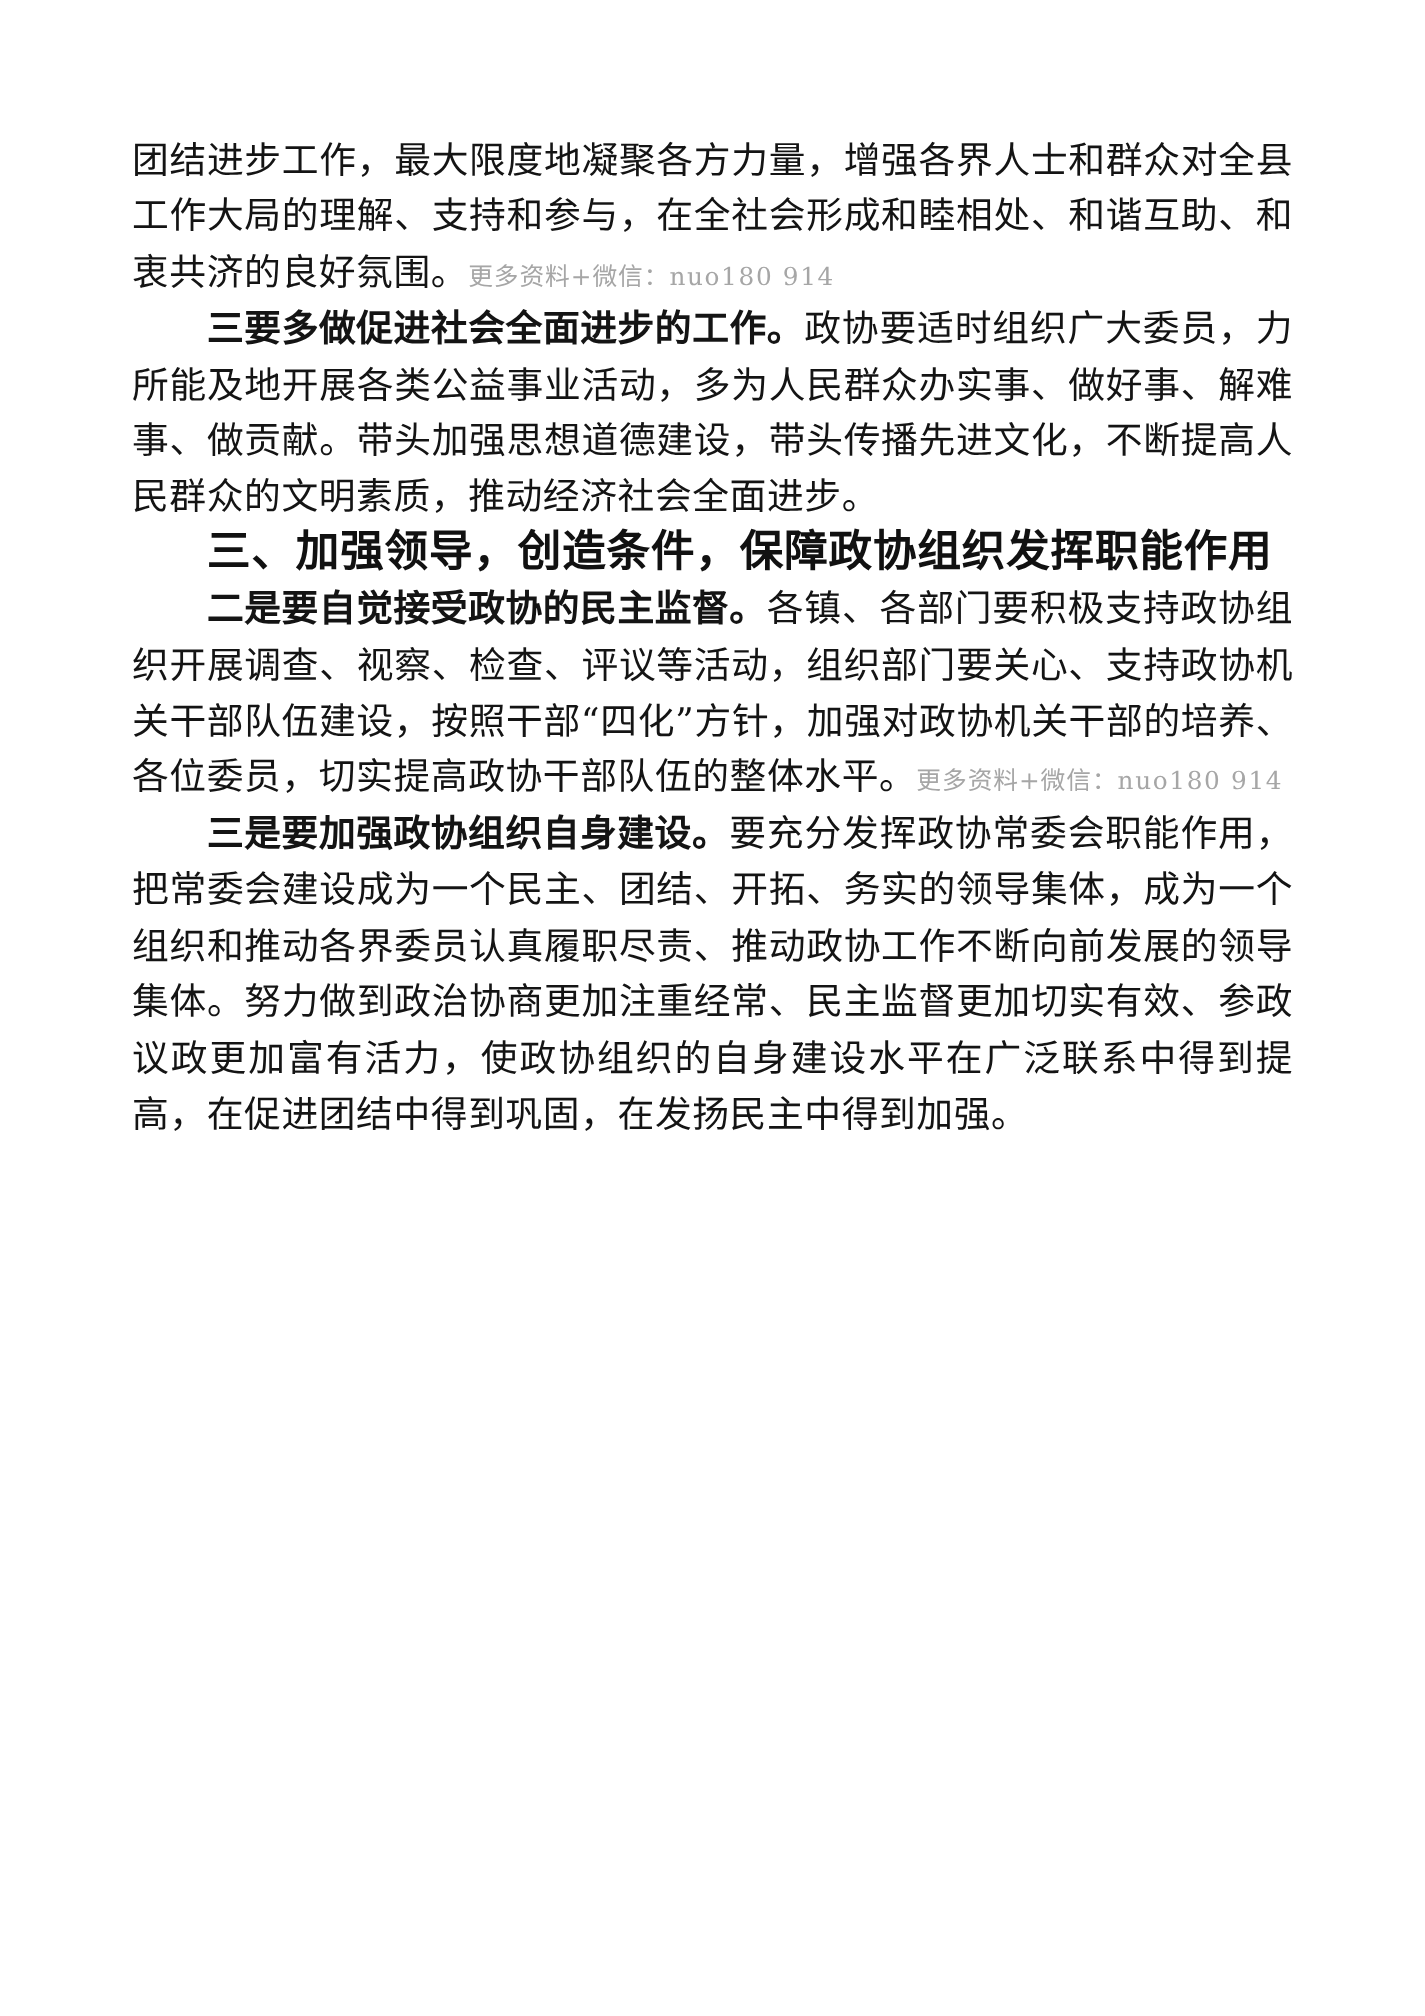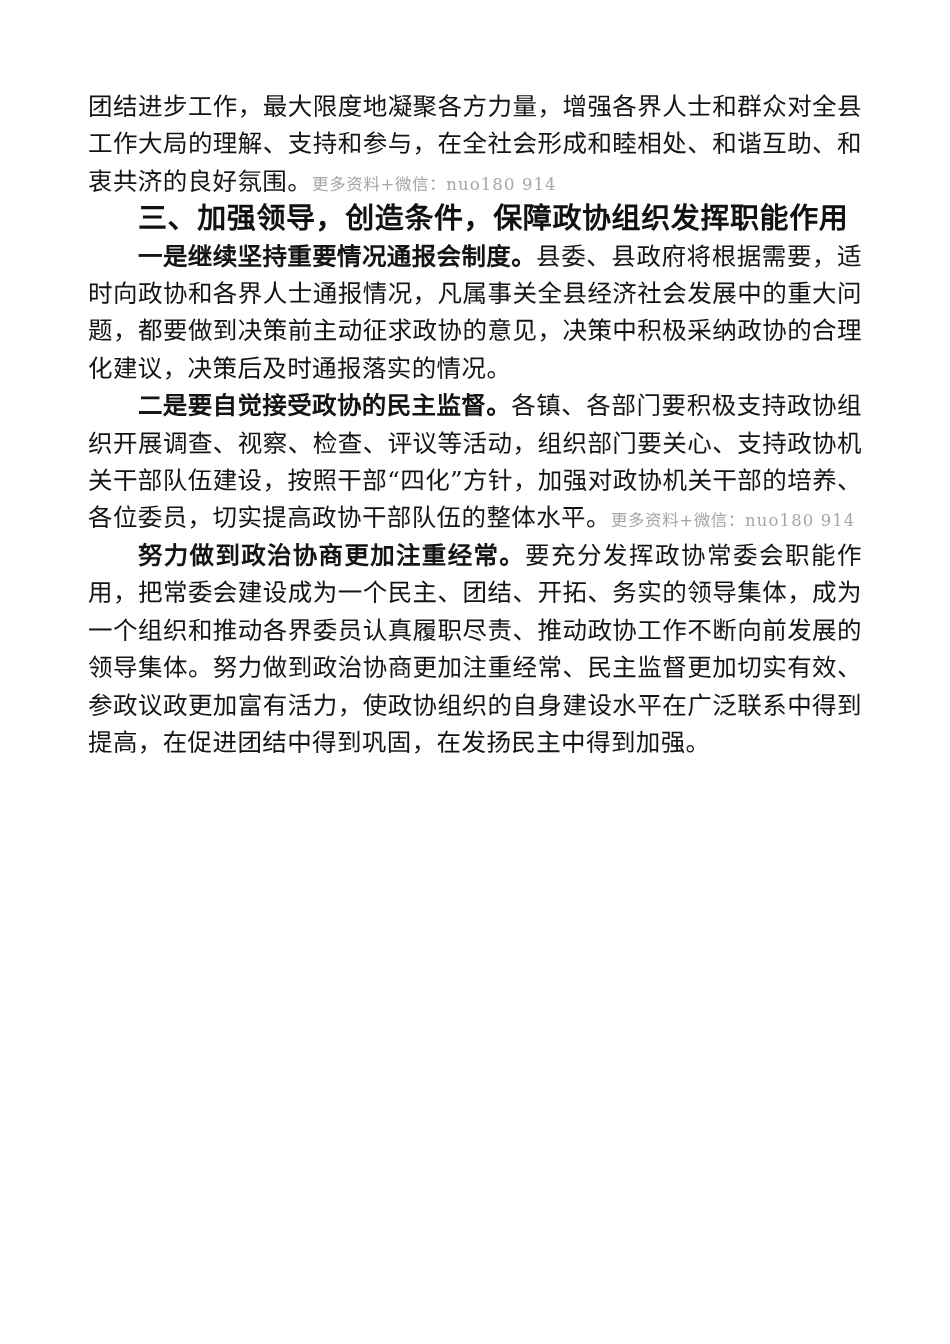--- a/index.html
+++ b/index.html
@@ -85,25 +85,25 @@
   }
 </style>
 </head>
 <body>
 
 <div class="page">
   <div class="doc-body">
 
     <p class="para no-indent"><span>团结进步工作，最大限度地凝聚各方力量，增强各界人士和群众对全县工作大局的理解、支持和参与，在全社会形成和睦相处、和谐互助、和衷共济的良好氛围。</span><span class="watermark"><span>更多资料+微信：</span><span class="wm-code">nuo180 914</span></span></p>
 
+    <p class="para"><span class="lead">三要多做促进社会全面进步的工作。</span><span>政协要适时组织广大委员，力所能及地开展各类公益事业活动，多为人民群众办实事、做好事、解难事、做贡献。带头加强思想道德建设，带头传播先进文化，不断提高人民群众的文明素质，推动经济社会全面进步。</span></p>
 
     <h2 class="section-heading">三、加强领导，创造条件，保障政协组织发挥职能作用</h2>
 
 
-    <p class="para"><span class="lead">一是继续坚持重要情况通报会制度。</span><span>县委、县政府将根据需要，适时向政协和各界人士通报情况，凡属事关全县经济社会发展中的重大问题，都要做到决策前主动征求政协的意见，决策中积极采纳政协的合理化建议，决策后及时通报落实的情况。</span></p>
 
     <p class="para"><span class="lead">二是要自觉接受政协的民主监督。</span><span>各镇、各部门要积极支持政协组织开展调查、视察、检查、评议等活动，组织部门要关心、支持政协机关干部队伍建设，按照干部“四化”方针，加强对政协机关干部的培养、各位委员，切实提高政协干部队伍的整体水平。</span><span class="watermark"><span>更多资料+微信：</span><span class="wm-code">nuo180 914</span></span></p>
 
-    <p class="para"><span class="lead">努力做到政治协商更加注重经常。</span><span>要充分发挥政协常委会职能作用，把常委会建设成为一个民主、团结、开拓、务实的领导集体，成为一个组织和推动各界委员认真履职尽责、推动政协工作不断向前发展的领导集体。努力做到政治协商更加注重经常、民主监督更加切实有效、参政议政更加富有活力，使政协组织的自身建设水平在广泛联系中得到提高，在促进团结中得到巩固，在发扬民主中得到加强。</span></p>
+    <p class="para"><span class="lead">三是要加强政协组织自身建设。</span><span>要充分发挥政协常委会职能作用，把常委会建设成为一个民主、团结、开拓、务实的领导集体，成为一个组织和推动各界委员认真履职尽责、推动政协工作不断向前发展的领导集体。努力做到政治协商更加注重经常、民主监督更加切实有效、参政议政更加富有活力，使政协组织的自身建设水平在广泛联系中得到提高，在促进团结中得到巩固，在发扬民主中得到加强。</span></p>
 
 
   </div>
 </div>
 
 </body></html>

